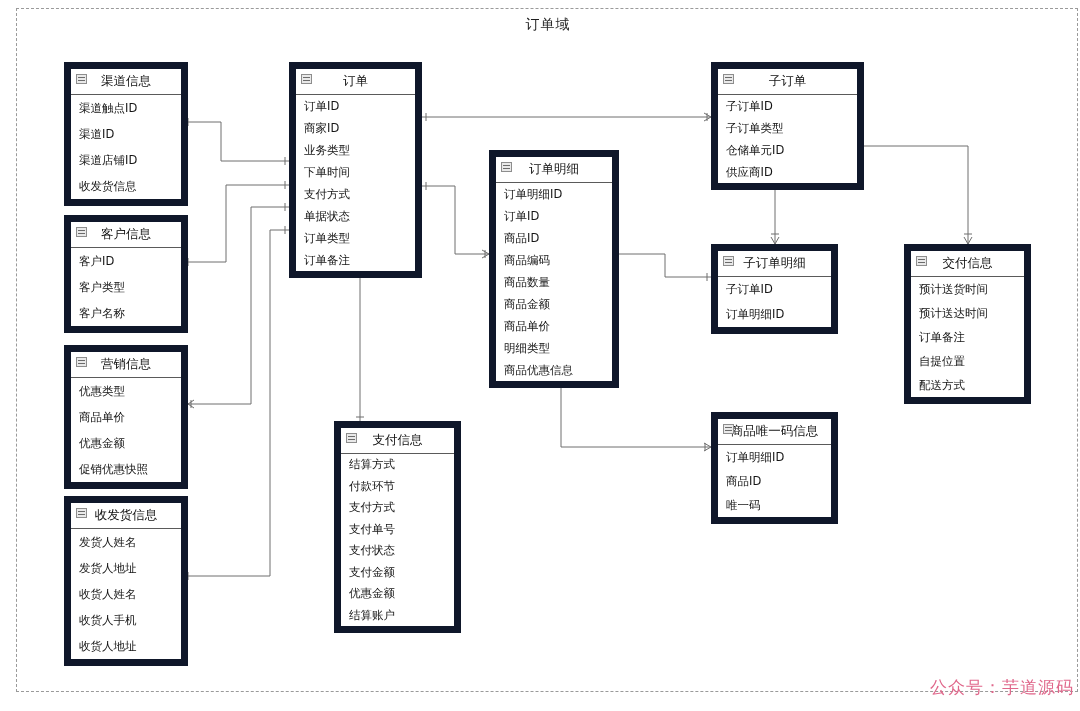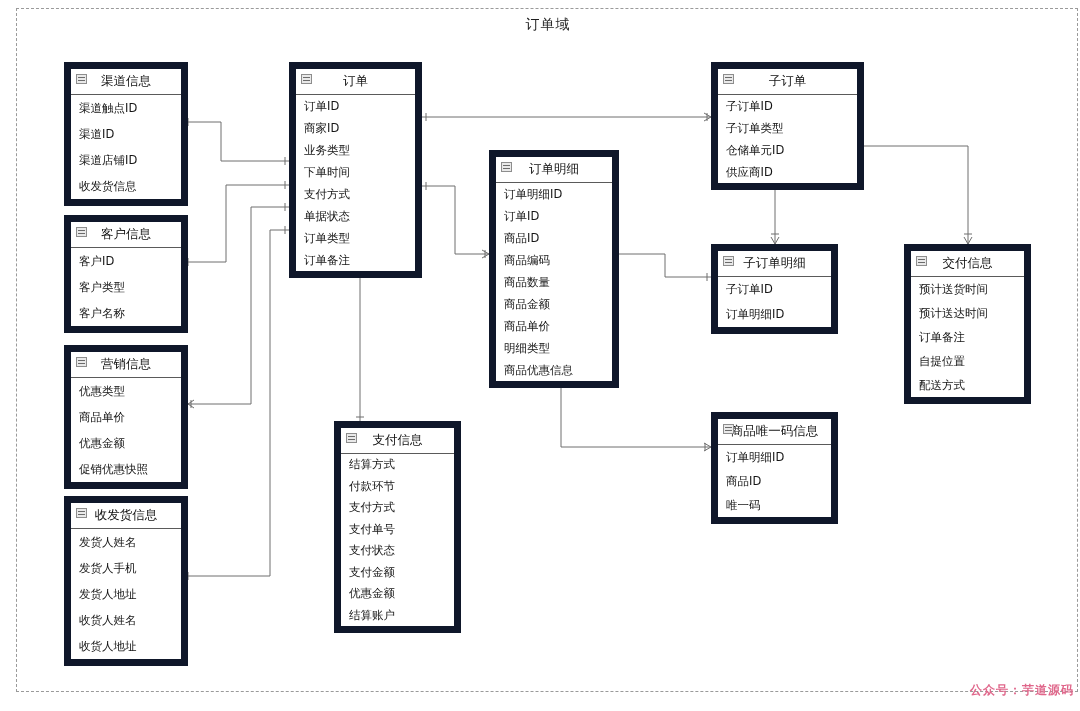--- a/index.html
+++ b/index.html
@@ -46,21 +46,21 @@
     font-size:11.5px;color:#141414;padding:0 0 0 8px;
     display:flex;align-items:center;white-space:nowrap;
   }
 
   
   #wires{position:absolute;left:0;top:0;width:1080px;height:711px;z-index:1;}
   #wires path,#wires line{stroke:#6e6e6e;stroke-width:1;fill:none;}
 
   .watermark{
     position:absolute;right:14px;bottom:12px;
-    font-size:12px;color:#e0678b;letter-spacing:1px;white-space:nowrap;font-weight:bold;
+    font-size:17px;color:#e0678b;letter-spacing:1px;white-space:nowrap;
   }
 </style>
 </head>
 <body>
 
 <div id="canvas">
 
   <div class="domain-frame"></div>
   <div class="domain-title">订单域</div>
 
@@ -167,23 +167,23 @@
     </ul>
   </div>
 
   <div class="entity" style="left:56px;top:496px;width:124px;">
     <div class="entity-header">
       <span class="hdr-icon"></span>
       <span class="entity-title">收发货信息</span>
     </div>
     <ul class="fields">
       <li style="height:26px">发货人姓名</li>
-      <li style="height:26px">发货人手机</li>
       <li style="height:26px">发货人地址</li>
       <li style="height:26px">收货人姓名</li>
+      <li style="height:26px">收货人手机</li>
       <li style="height:26px">收货人地址</li>
     </ul>
   </div>
 
   <div class="entity" style="left:281px;top:62px;width:133px;">
     <div class="entity-header">
       <span class="hdr-icon"></span>
       <span class="entity-title">订单</span>
     </div>
     <ul class="fields">

